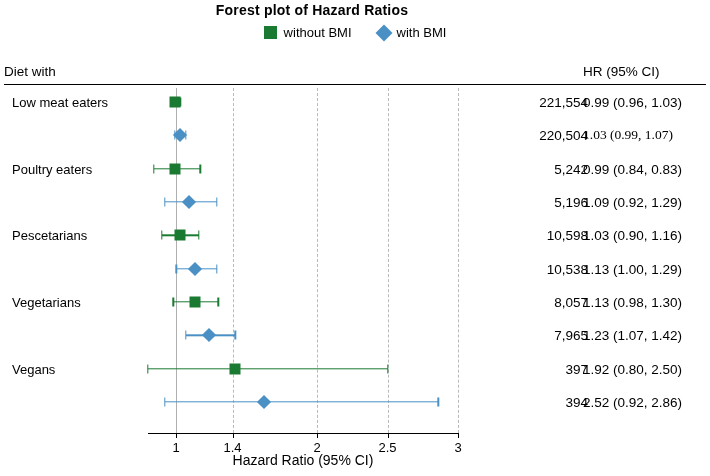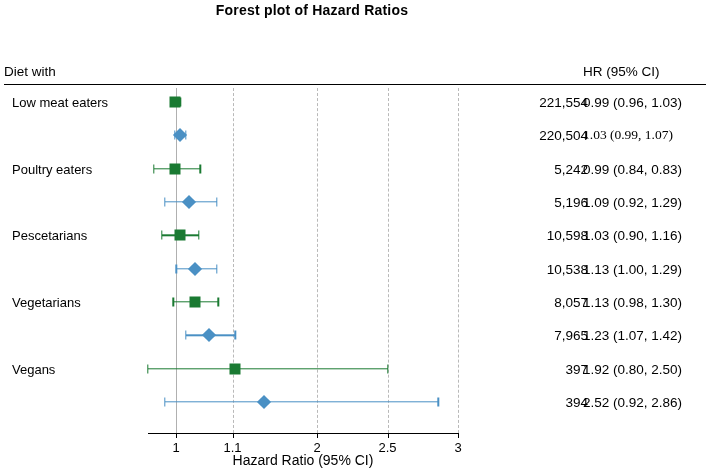--- a/index.html
+++ b/index.html
@@ -161,20 +161,30 @@
     transform: translate(-50%, -50%) rotate(45deg);
   }
 </style>
 </head>
 <body>
 
 <div id="root">
 
   <div class="title">Forest plot of Hazard Ratios</div>
 
+  <div class="legend">
+    <div class="legend-entry">
+      <span class="legend-sq"></span>
+      <span>without BMI</span>
+    </div>
+    <div class="legend-entry">
+      <span class="legend-di"></span>
+      <span>with BMI</span>
+    </div>
+  </div>
 
   <div class="col-head" style="left:4px; top:64px;">Diet with</div>
   <div class="col-head" style="left:583px; top:64px;">HR (95% CI)</div>
 
   <div class="hrule" style="left:4px; top:84px; width:702px;"></div>
 
   <div class="plot" id="plot">
       <div class="gridline solid" style="left: 28.1818px;"></div>
       <div class="gridline" style="left: 84.5455px;"></div>
       <div class="gridline" style="left: 169.091px;"></div>
@@ -217,21 +227,21 @@
       <div class="cap" style="left: 239.545px; top: 280.667px; background: rgb(26, 122, 50);"></div>
       <div class="marker-sq" style="left: 87.3636px; top: 280.667px; background: rgb(26, 122, 50);"></div>
       <div class="ci-line" style="left: 16.9091px; width: 273.364px; top: 314px; background: rgb(74, 144, 196);"></div>
       <div class="cap" style="left: 16.9091px; top: 314px; background: rgb(74, 144, 196);"></div>
       <div class="cap" style="left: 290.273px; top: 314px; background: rgb(74, 144, 196);"></div>
       <div class="marker-di" style="left: 115.545px; top: 314px; background: rgb(74, 144, 196);"></div>
       <div class="axis-line" style="top: 345px;"></div>
       <div class="tick" style="left: 28.1818px; top: 345px;"></div>
       <div class="ticklabel" style="left: 28.1818px; top: 352px;">1</div>
       <div class="tick" style="left: 84.5455px; top: 345px;"></div>
-      <div class="ticklabel" style="left: 84.5455px; top: 352px;">1.1</div>
+      <div class="ticklabel" style="left: 84.5455px; top: 352px;">1.4</div>
       <div class="tick" style="left: 169.091px; top: 345px;"></div>
       <div class="ticklabel" style="left: 169.091px; top: 352px;">2</div>
       <div class="tick" style="left: 239.545px; top: 345px;"></div>
       <div class="ticklabel" style="left: 239.545px; top: 352px;">2.5</div>
       <div class="tick" style="left: 310px; top: 345px;"></div>
       <div class="ticklabel" style="left: 310px; top: 352px;">3</div>
     </div>
 
   <div id="labels">
       <div class="row-label" style="top: 102px;">Low meat eaters</div>

